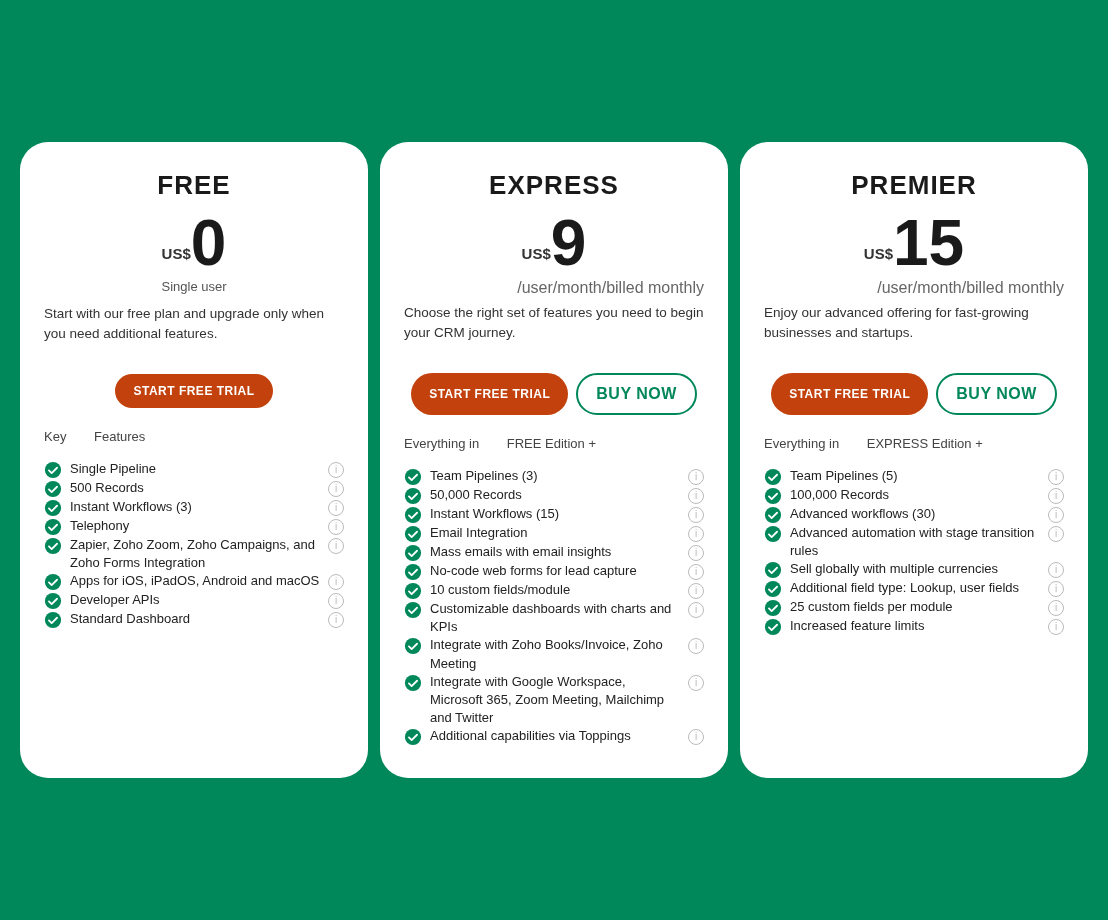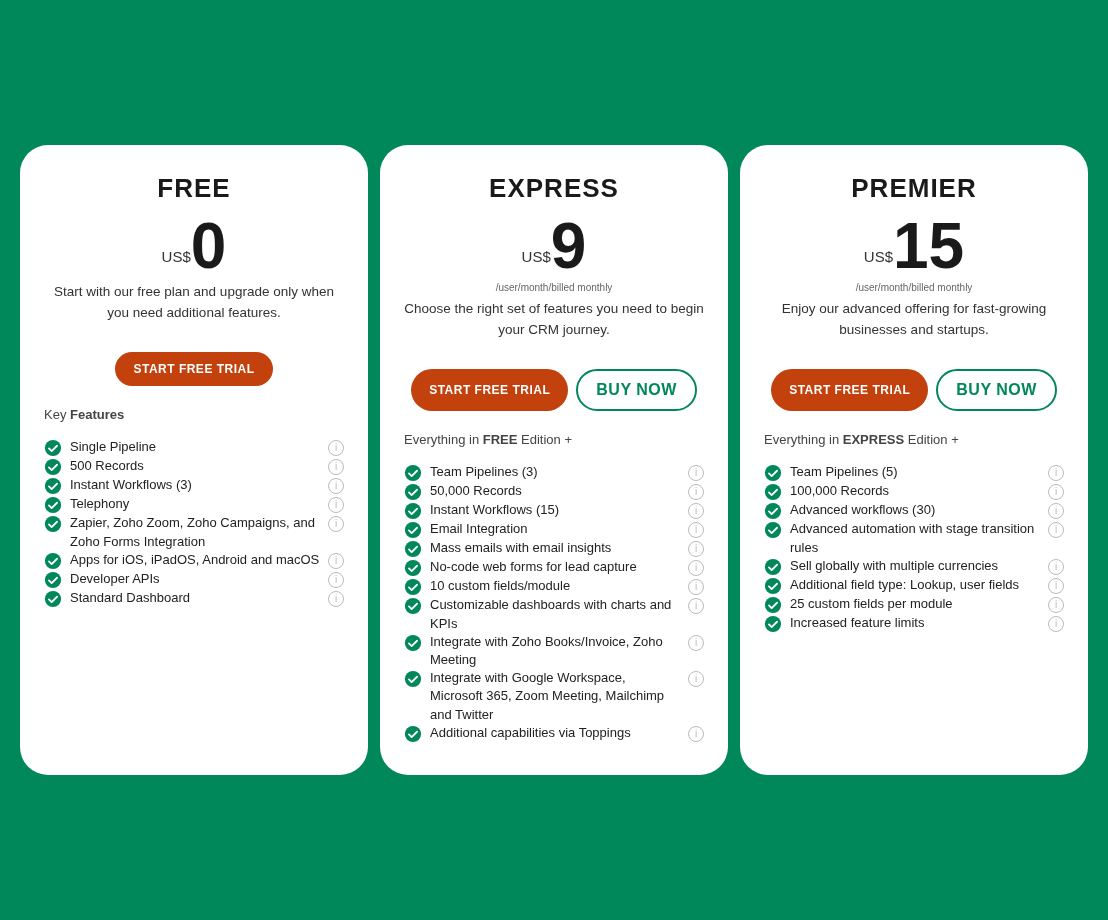--- a/index.html
+++ b/index.html
@@ -34,44 +34,43 @@
       color: #1a1a1a;
       letter-spacing: 1px;
       margin-bottom: 10px;
     }
     .price-row {
       text-align: center;
       margin-bottom: 4px;
     }
     .currency {
       font-size: 15px;
-      font-weight: 400;
+      font-weight: 700;
       color: #333;
       vertical-align: super;
     }
     .price-amount {
       font-size: 64px;
       font-weight: 900;
       color: #1a1a1a;
       line-height: 1;
     }
     .price-period {
-      text-align: center;
-      font-size: 10px;
+      text-align: right;
+      font-size: 16px;
       color: #666;
       margin-bottom: 6px;
     }
     .user-label {
       text-align: center;
       font-size: 13px;
       color: #555;
       margin-bottom: 10px;
     }
     .plan-description {
-      text-align: center;
       font-size: 13.5px;
       color: #333;
       line-height: 1.5;
       margin-bottom: 18px;
       min-height: 52px;
     }
     .button-row {
       display: flex;
       gap: 8px;
       justify-content: center;
@@ -101,21 +100,22 @@
       cursor: pointer;
       white-space: nowrap;
     }
     .features-label {
       font-size: 13px;
       color: #444;
       margin-bottom: 14px;
       line-height: 1.4;
     }
     .features-label strong {
-      font-weight: 700;
+      font-weight: 400;
+      margin-left: 24px;
     }
     .feature-list {
       list-style: none;
       display: flex;
       flex-direction: column;
     }
     .feature-item {
       display: flex;
       align-items: flex-start;
       gap: 8px;
@@ -146,20 +146,21 @@
     }
     .feature-text { flex: 1; }
   </style>
 </head>
 <body>
 
 <div class="pricing-container">
 <div class="pricing-card">
       <div class="plan-name">FREE</div>
       <div class="price-row"><span class="currency">US$</span><span class="price-amount">0</span></div>
+      <div class="user-label">Single user</div>
       <div class="plan-description">Start with our free plan and upgrade only when you need additional features.</div>
       <div class="button-row">
         <button class="btn-trial">START FREE TRIAL</button>
       </div>
       <div class="features-label">Key <strong>Features</strong></div>
       <ul class="feature-list">
         <li class="feature-item">
           <svg class="check-icon" viewBox="0 0 20 20">
             <circle cx="10" cy="10" r="9" fill="#00875a"></circle>
             <polyline points="5.5,10.5 8.5,13.5 14.5,7.5" fill="none" stroke="white" stroke-width="2" stroke-linecap="round" stroke-linejoin="round"></polyline>

